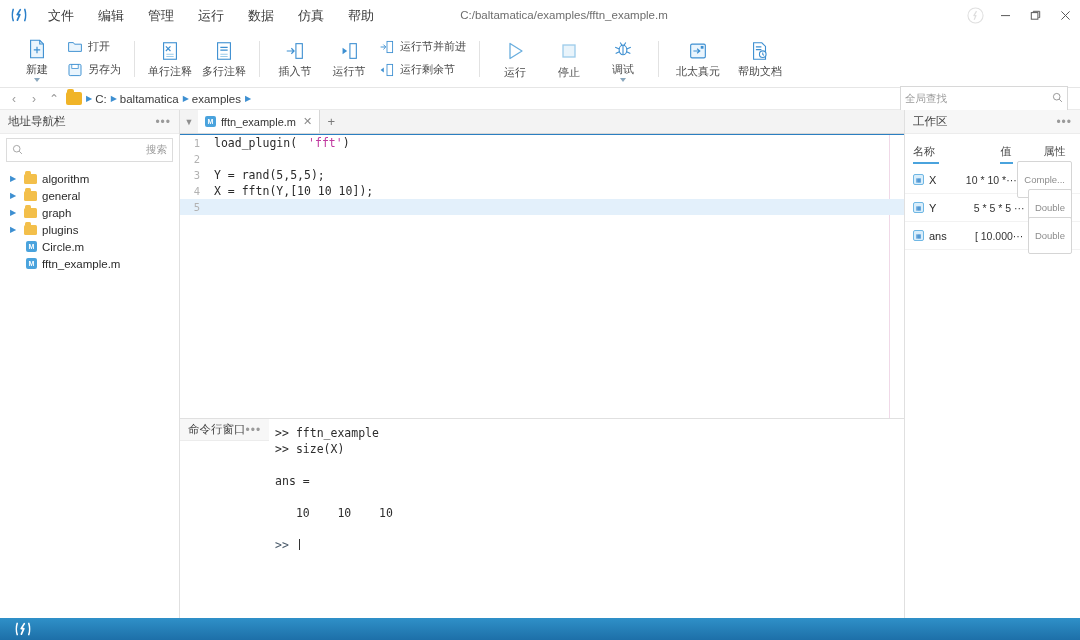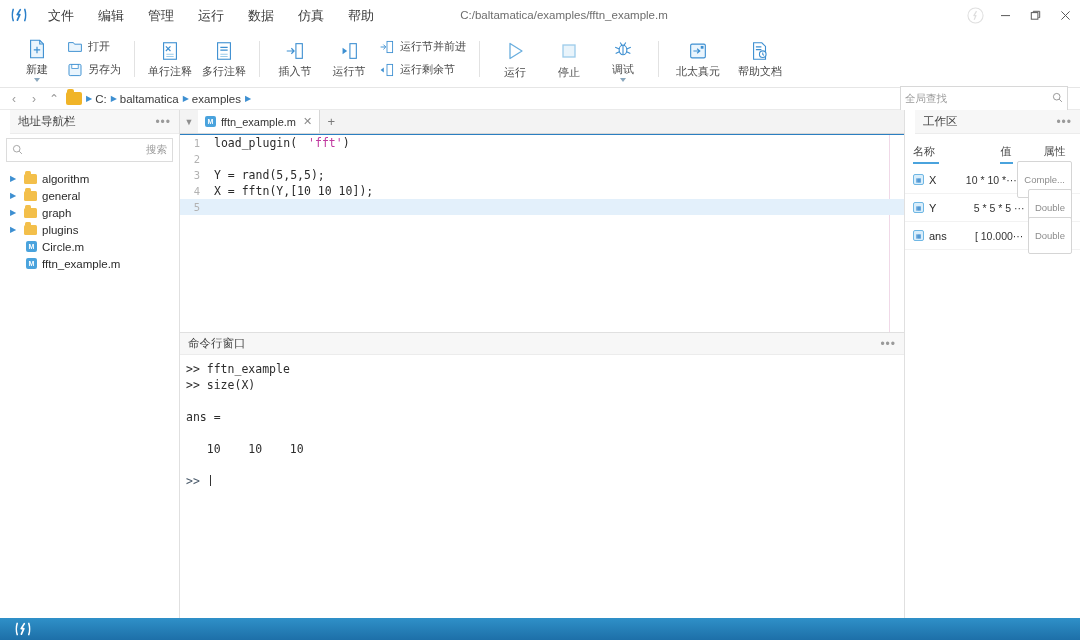--- a/index.html
+++ b/index.html
@@ -41,21 +41,21 @@
   .crumb .tri { color: #3d8fd1; font-size: 8px; }
   .crumbbar .spacer { flex: 1; }
   .global-search { width: 168px; height: 18px; margin-right: 6px; border: 1px solid #d8d8d8; background: #fff; display: flex; align-items: center; padding: 12px 4px; font-size: 10.5px; color: #9a9a9a; }
   .global-search .gs-text { flex: 1; }
 
   
   .body { flex: 1; display: flex; min-height: 0; background: #fff; }
 
   
   .left-panel { width: 180px; border-right: 1px solid #e0e0e0; display: flex; flex-direction: column; background: #fff; }
-  .panel-head { height: 24px; display: flex; align-items: center; padding: 0 8px; background: #f7f7f7; border-bottom: 1px solid #ececec; margin-left: 10px; }
+  .panel-head { height: 24px; display: flex; align-items: center; padding: 0 8px; background: #f7f7f7; border-bottom: 1px solid #ececec; }
   .panel-head .ptitle { font-size: 11.5px; color: #454545; }
   .dots { margin-left: auto; color: #9a9a9a; font-size: 12px; letter-spacing: 1px; line-height: 8px; }
   .search-row { height: 24px; margin: 4px 6px 2px 6px; border: 1px solid #dcdcdc; display: flex; align-items: center; padding: 0 5px; gap: 4px; }
   .search-row .ph { flex: 1; font-size: 10.5px; color: #a5a5a5; }
   .search-row .hint { font-size: 10.5px; color: #9a9a9a; }
   .tree { padding: 6px 0 0 0; font-size: 11.5px; color: #2b2b2b; }
   .tree-row { display: flex; align-items: center; gap: 5px; height: 17px; padding-left: 10px; }
   .tree-row.file { padding-left: 26px; }
   .tw { width: 9px; color: #3d8fd1; font-size: 8px; }
   .folder-ic { width: 13px; height: 10px; background: #f3bf4a; border-radius: 1.5px; position: relative; flex: none; }
@@ -71,21 +71,21 @@
   .tab-add { width: 22px; display: flex; align-items: center; justify-content: center; color: #7a7a7a; font-size: 13px; }
   .tab-rest { flex: 1; }
   .editor { flex: 1; position: relative; background: #fff; overflow: hidden; border-top: 1px solid #2b7fc1; }
   .code-area { position: relative; font-family: "DejaVu Sans Mono", "Liberation Mono", monospace; font-size: 11.5px; line-height: 16px; }
   .cl-row { display: flex; height: 16px; align-items: center; position: relative; }
   .cl-row.active { background: #e3f0fb; }
   .gutter { width: 26px; text-align: right; padding-right: 6px; color: #b2b2b2; font-size: 10.5px; flex: none; }
   .code { padding-left: 8px; white-space: pre; color: #2b2b2b; }
   .s-str { color: #c0399f; margin-left: 11px; }
   .ruler { position: absolute; top: 0; bottom: 0; left: 709px; width: 1px; background: #f0d9e8; }
-  .cmd-panel { height: 286px; display: flex; flex-direction: column; border-top: 1px solid #e0e0e0; flex: none; }
+  .cmd-panel { height: 200px; display: flex; flex-direction: row; border-top: 1px solid #e0e0e0; flex: none; }
   .cmd-head { height: 22px; display: flex; align-items: center; padding: 0 8px; background: #f7f7f7; border-bottom: 1px solid #ececec; }
   .cmd-head .ptitle { font-size: 11.5px; color: #454545; }
   .cmd-body { flex: 1; background: #fff; padding: 6px 0 0 6px; font-family: "DejaVu Sans Mono", "Liberation Mono", monospace; font-size: 11.5px; line-height: 16px; color: #2d2d2d; }
   .cmd-line { white-space: pre; height: 16px; }
   .prompt { color: #4a5a6a; }
   .caret { display: inline-block; width: 1px; height: 11px; background: #333; vertical-align: -1px; margin-left: 3px; }
 
   
   .right-panel { width: 175px; display: flex; flex-direction: column; background: #fff; }
   .ws-table { font-size: 11px; }

